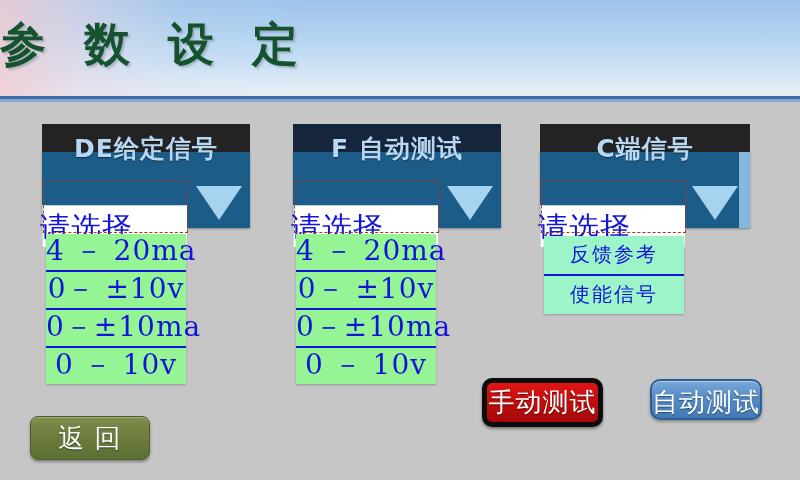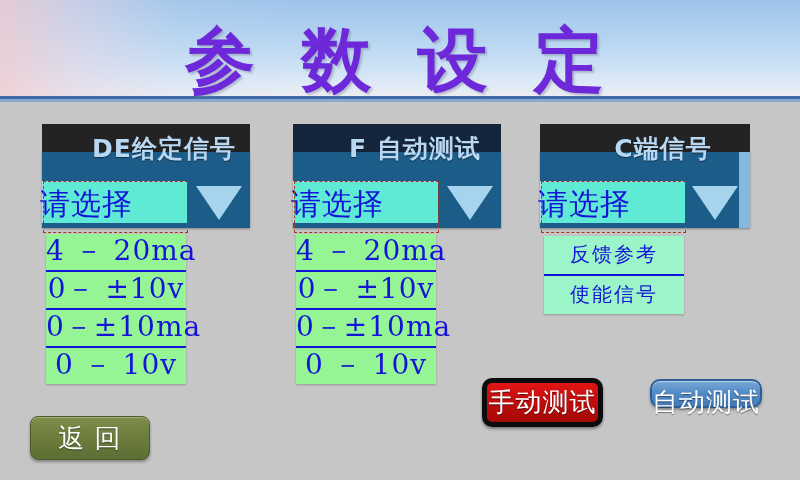--- a/index.html
+++ b/index.html
@@ -50,34 +50,33 @@
   #header-rule-light {
     position: absolute;
     left: 0; top: 99px;
     width: 800px; height: 3px;
     background: #8aa9cf;
   }
   #page-title {
     position: absolute;
     left: 0; top: 14px;
     width: 800px;
-    text-align: center;
+    text-align: left;
     font-family: "DejaVu Serif", serif;
     font-weight: bold;
-    font-size: 70px;
+    font-size: 46px;
     letter-spacing: 11px;
-    color: #6d28d9;
+    color: #14532d;
     text-shadow: 2px 2px 2px rgba(120,130,150,0.45);
     white-space: nowrap;
   }
 
   
   .panel {
     position: absolute;
-    padding-left: 36px;
   }
   .panel-head {
     position: absolute;
     left: 0; top: 0;
     height: 28px;
     background: #232323;
   }
   .panel-head.navy { background: #15263c; }
   .panel-body {
     position: absolute;
@@ -94,25 +93,26 @@
     font-size: 25px;
     font-weight: bold;
     color: #b8d7f2;
     letter-spacing: 1px;
     white-space: nowrap;
     z-index: 3;
     text-shadow: 0 1px 1px rgba(0,0,0,0.45);
   }
   .combo {
     position: absolute;
-    background: #5eead4;
+    background: #ffffff;
     border-top: 1px solid #b8d7ea;
     border-left: 1px solid #b8d7ea;
     box-sizing: border-box;
     overflow: visible;
+    margin-top: 24px;
   }
   .combo-text {
     position: absolute;
     left: -3px;
     top: 2px;
     font-size: 30px;
     color: #1414d8;
     white-space: nowrap;
     letter-spacing: 1px;
   }
@@ -188,21 +188,21 @@
     width: 121px; height: 49px;
     border-radius: 10px;
     background: linear-gradient(to bottom, #e01515 0%, #c40d0d 45%, #a50808 100%);
     border: 5px solid #0c0c0c;
     line-height: 39px;
     box-shadow: 0 2px 3px rgba(0,0,0,0.4);
     text-shadow: 0 1px 1px rgba(0,0,0,0.55);
   }
   #btn-auto {
     left: 650px; top: 379px;
-    width: 112px; height: 29px;
+    width: 112px; height: 41px;
     border-radius: 10px;
     background: linear-gradient(to bottom, #7aa8d8 0%, #548cc6 45%, #437ab6 100%);
     border: 2px solid #2d5f96;
     line-height: 43px;
     box-shadow: inset 0 1px 0 rgba(255,255,255,0.45), 0 2px 3px rgba(0,0,0,0.3);
     text-shadow: 0 1px 1px rgba(0,0,0,0.45);
   }
 </style>
 </head>
 <body>

